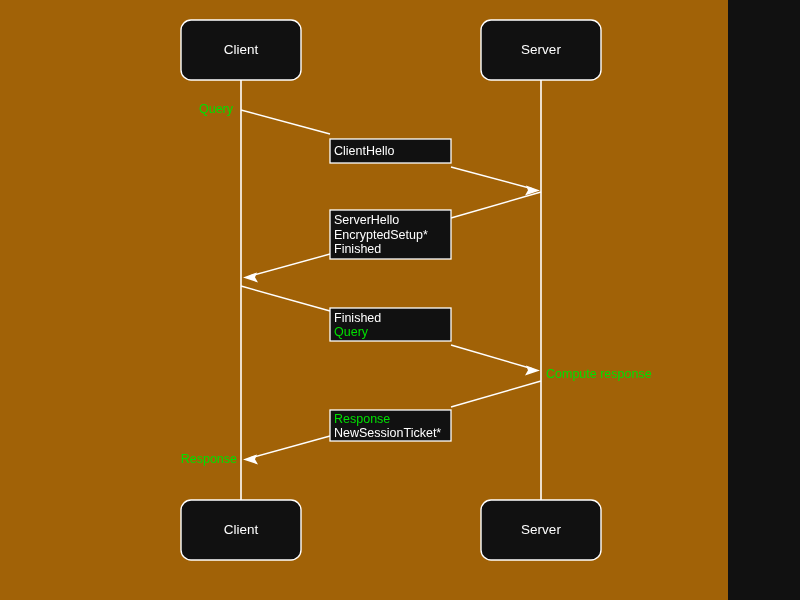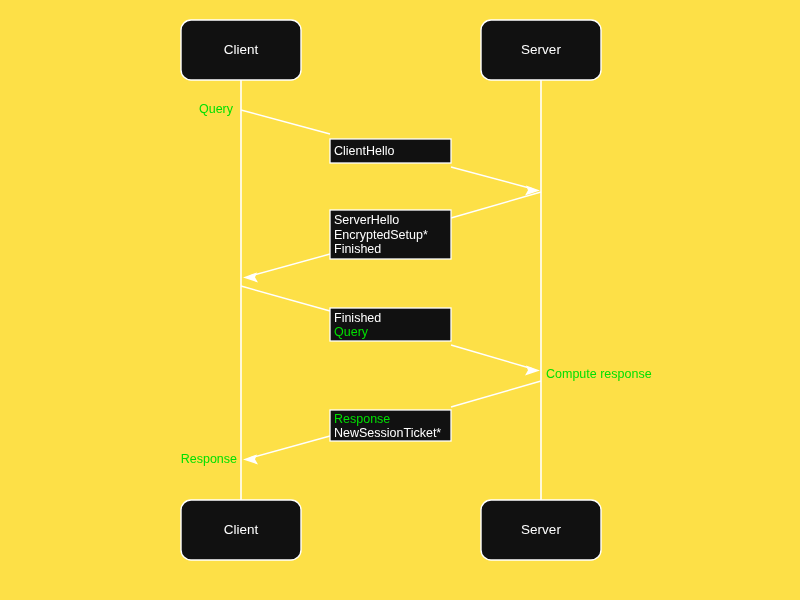--- a/index.html
+++ b/index.html
@@ -8,23 +8,23 @@
     background: #111111;
   }
   body {
     width: 800px;
     height: 600px;
     overflow: hidden;
     font-family: "Liberation Sans", sans-serif;
   }
   #diagram-root {
     position: relative;
-    width: 800px;
+    width: 728px;
     height: 600px;
-    background: #fde047;
+    background: #a16207;
   }
   svg#seq-svg {
     position: absolute;
     left: 0;
     top: 0;
     width: 800px;
     height: 600px;
     display: block;
   }
   .actor-box {

